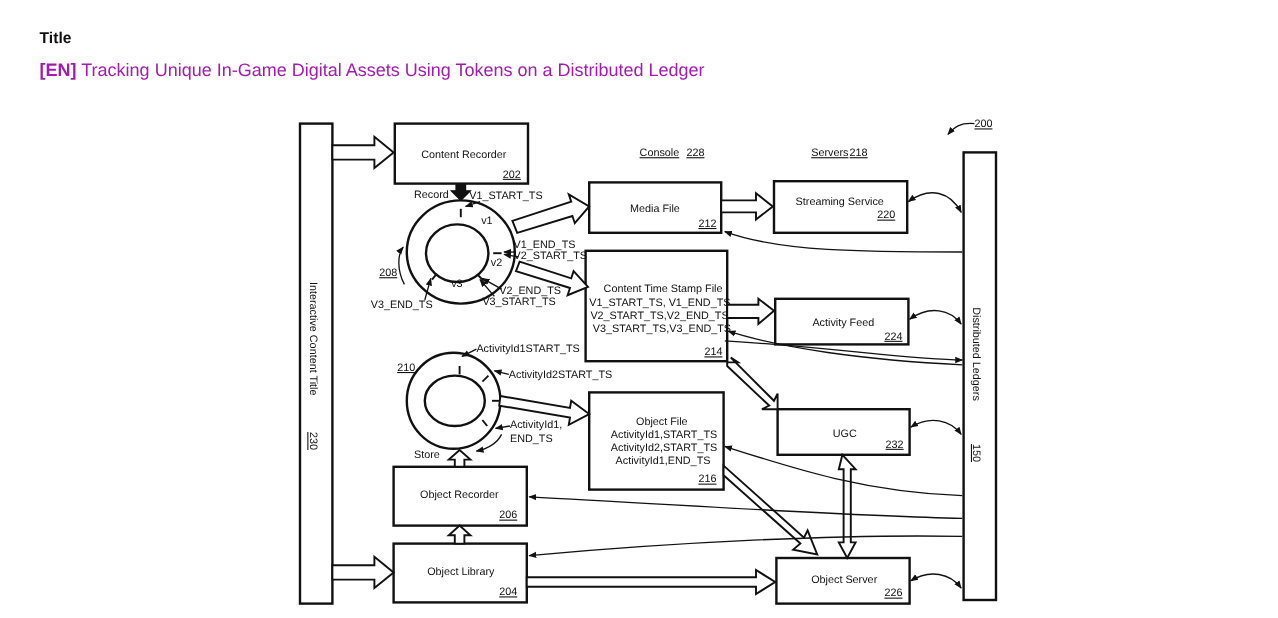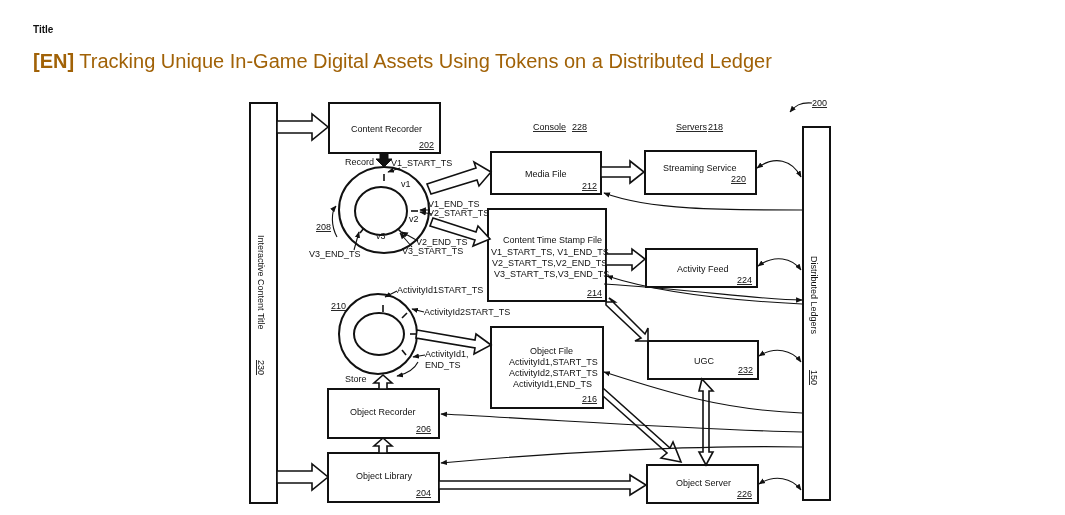--- a/index.html
+++ b/index.html
@@ -1,18 +1,18 @@
 <!DOCTYPE html>
 <html><head>
   <meta charset="utf-8">
   <style>
     html, body { margin: 0; padding: 0; background: #ffffff; }
     body { width: 1065px; height: 515px; position: relative; overflow: hidden; font-family: "Liberation Sans", sans-serif; color: #111; }
-    .hdr-title { position: absolute; left: 33px; top: 24px; font-size: 10px; font-weight: bold; color: #111; text-align: right; }
-    .hdr-sub { position: absolute; left: 33px; top: 50px; font-size: 20px; color: #a16207; }
+    .hdr-title { position: absolute; left: 33px; top: 24px; font-size: 13px; font-weight: bold; color: #111; text-align: right; }
+    .hdr-sub { position: absolute; left: 33px; top: 50px; font-size: 15px; color: #a21caf; }
     .hdr-sub .lang { font-weight: bold; }
     svg#diagram { position: absolute; left: 0; top: 0; }
     svg text { font-family: "Liberation Sans", sans-serif; fill: #111; }
     .lbl { font-size: 9px; }
     .ref { font-size: 9px; text-decoration: underline; }
     .box { fill: #fff; stroke: #111; stroke-width: 2; }
     .thin { fill: none; stroke: #111; stroke-width: 1.1; }
     .fat { fill: #fff; stroke: #111; stroke-width: 1.6; stroke-linejoin: miter; }
   </style>
 </head>

